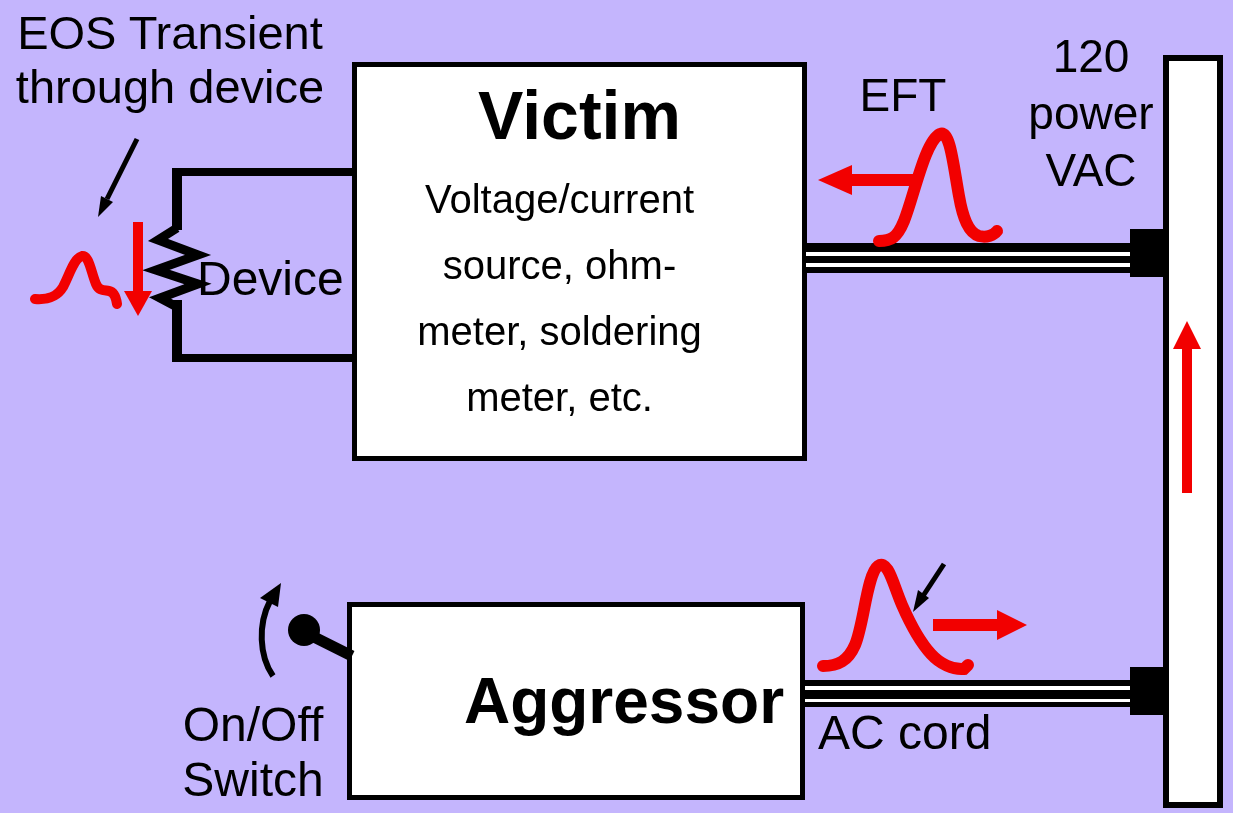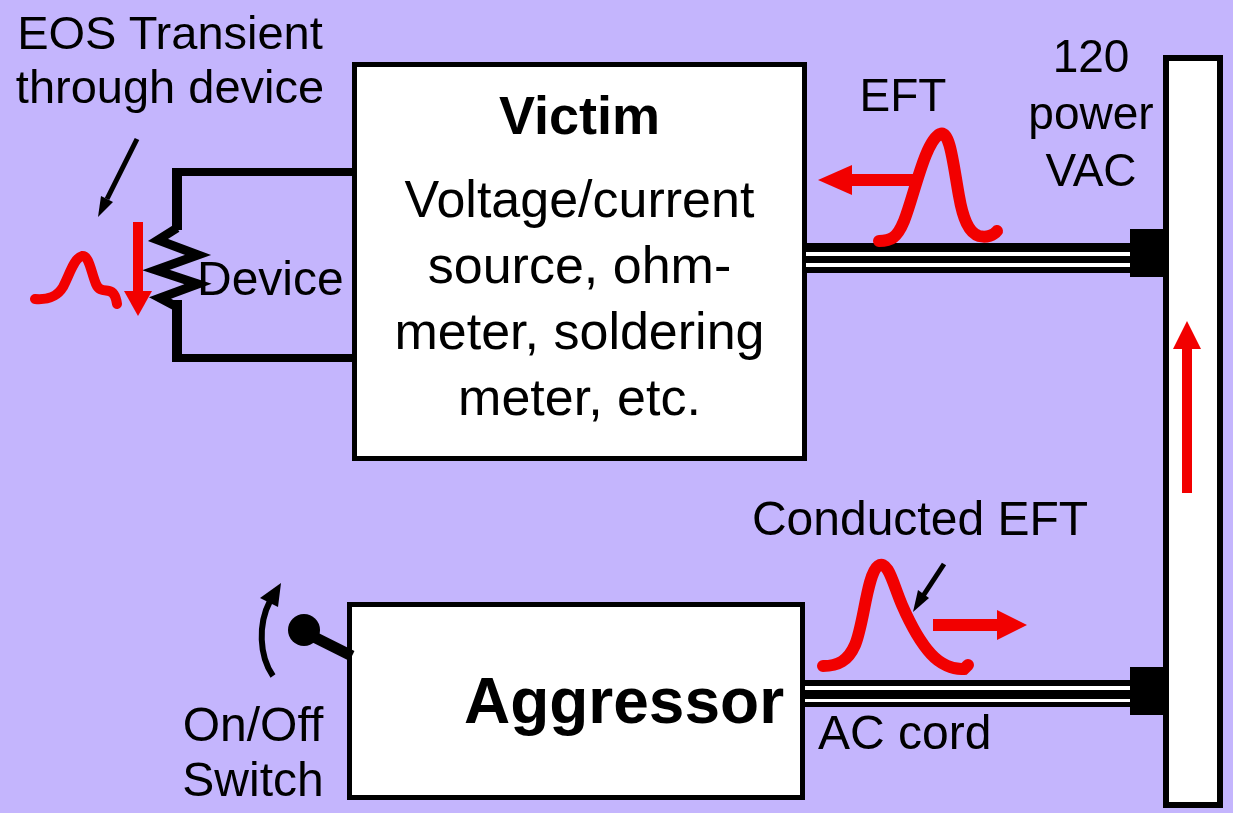--- a/index.html
+++ b/index.html
@@ -21,22 +21,22 @@
     background:linear-gradient(to bottom,#000 0 9px,#fff 9px 13px,#000 13px 20px,#fff 20px 24px,#000 24px 30px);}
   #cable-bottom{left:805px;top:680px;width:327px;height:27px;
     background:linear-gradient(to bottom,#000 0 6px,#fff 6px 10px,#000 10px 19px,#fff 19px 22px,#000 22px 27px);}
   .wire{position:absolute;background:#000;}
   #device-wire-top{left:172px;top:168px;width:183px;height:8px;}
   #device-wire-bottom{left:172px;top:354px;width:183px;height:8px;}
   #device-wire-left-upper{left:172px;top:168px;width:10px;height:62px;}
   #device-wire-left-lower{left:172px;top:300px;width:10px;height:62px;}
   #lbl-eos{left:0;top:6px;width:340px;font-size:47px;line-height:54px;}
   #lbl-device{left:197px;top:247px;font-size:48px;line-height:48px;margin-top:8px;}
-  #lbl-victim-title{left:352px;top:80px;width:455px;font-size:54px;line-height:70px;font-weight:bold;}
-  #lbl-victim-body{left:352px;top:166px;width:455px;font-size:52px;line-height:66px;}
+  #lbl-victim-title{left:352px;top:80px;width:455px;font-size:68px;line-height:70px;font-weight:bold;}
+  #lbl-victim-body{left:332px;top:166px;width:455px;font-size:40px;line-height:66px;}
   #lbl-eft{left:848px;top:70px;width:110px;font-size:46px;line-height:50px;}
   #lbl-power{left:1020px;top:28px;width:142px;font-size:46px;line-height:57px;}
   #lbl-conducted-eft{left:738px;top:491px;width:364px;font-size:48px;line-height:56px;}
   #lbl-aggressor{left:347px;top:602px;width:458px;height:198px;display:flex;align-items:center;justify-content:center;font-size:64px;font-weight:bold;padding-left:48px;}
   #lbl-ac-cord{left:818px;top:707px;font-size:48px;line-height:52px;}
   #lbl-onoff{left:158px;top:697px;width:190px;font-size:48px;line-height:55px;}
   #overlay{position:absolute;left:0;top:0;width:1233px;height:813px;pointer-events:none;}
 </style>
 </head>
 <body>
@@ -73,21 +73,20 @@
   </div>
 
   <div class="lbl center" id="lbl-eft">EFT</div>
 
   <div class="lbl center" id="lbl-power">
     <div>120</div>
     <div>power</div>
     <div>VAC</div>
   </div>
 
-  <div class="lbl center" id="lbl-conducted-eft">Conducted EFT</div>
 
   <div class="lbl" id="lbl-aggressor">Aggressor</div>
 
   <div class="lbl" id="lbl-ac-cord">AC cord</div>
 
   <div class="lbl center" id="lbl-onoff">
     <div>On/Off</div>
     <div>Switch</div>
   </div>
 

